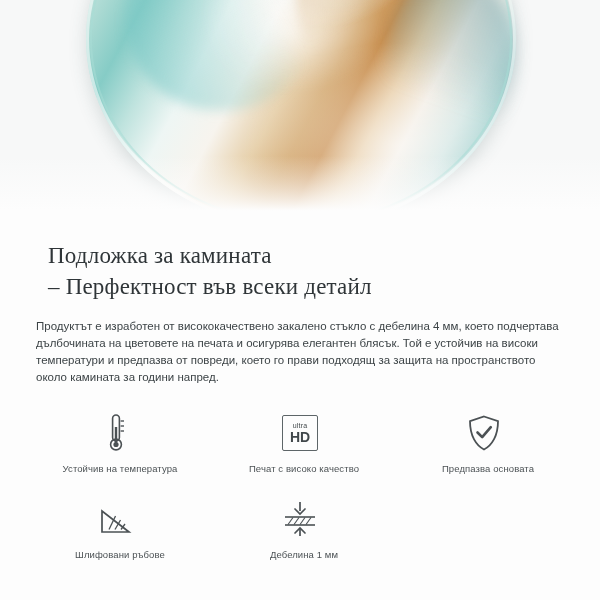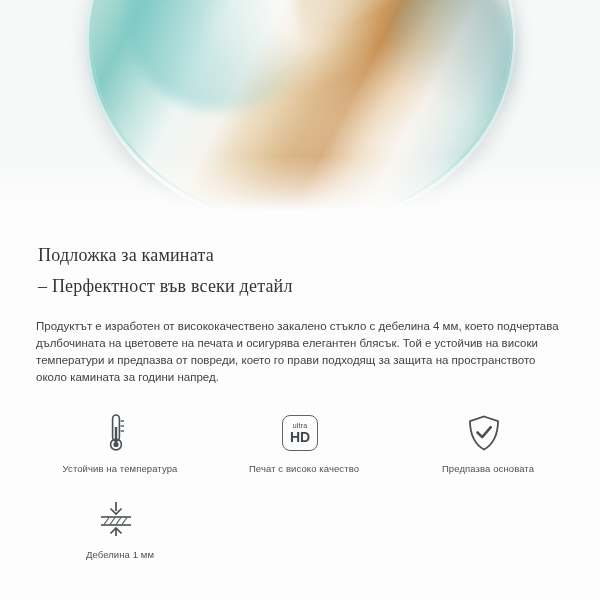--- a/index.html
+++ b/index.html
@@ -134,24 +134,24 @@
   }
 
   
   .content {
     position: relative;
     padding: 14px 36px 0 36px;
   }
   .headline {
     font-family: "Liberation Serif", serif;
     color: #2f3538;
-    font-size: 18px;
+    font-size: 23px;
     line-height: 31px;
     letter-spacing: 0.2px;
-    margin: 0 0 16px 2px;
+    margin: 0 0 16px 12px;
     font-weight: 400;
   }
   .headline .l2 {
     display: block;
   }
   .body-copy {
     color: #3c4346;
     font-size: 11.5px;
     line-height: 17px;
     margin: 0;
@@ -183,21 +183,21 @@
   .feature .cap {
     font-size: 9.5px;
     color: #4b5154;
     letter-spacing: 0.1px;
     margin-left: 8px;
   }
   .ultrahd {
     width: 34px;
     height: 34px;
     border: 1.6px solid #5d6568;
-    border-radius: 8px;
+    border-radius: 2px;
     display: flex;
     flex-direction: column;
     align-items: center;
     justify-content: center;
     line-height: 1;
     color: #41484b;
   }
   .ultrahd .u1 { font-size: 7px; letter-spacing: .2px; }
   .ultrahd .u2 { font-size: 14px; font-weight: bold; margin-top: 1px; }
   svg { display: block; }
@@ -258,20 +258,31 @@
       <div class="ico">
         <svg width="34" height="38" viewBox="0 0 34 38">
           <path d="M17 2.5 L31 7.2 C31 22 24.8 31.5 17 35.5 C9.2 31.5 3 22 3 7.2 Z" fill="none" stroke="#4b5154" stroke-width="1.8"></path>
           <path d="M10.5 18.5 L15.2 23.2 L23.8 13.2" fill="none" stroke="#4b5154" stroke-width="2.6" stroke-linecap="round" stroke-linejoin="round"></path>
         </svg>
       </div>
       <div class="cap">Предпазва основата</div>
     </div>
 
 
+    <div class="feature">
+      <div class="ico">
+        <svg width="36" height="34" viewBox="0 0 36 34">
+          <path d="M4 30 L4 9 L31 30 Z" fill="none" stroke="#4b5154" stroke-width="1.7"></path>
+          <line x1="11" y1="27.5" x2="17.5" y2="14" stroke="#4b5154" stroke-width="1.3"></line>
+          <line x1="17" y1="27.5" x2="22.5" y2="18" stroke="#4b5154" stroke-width="1.3"></line>
+          <line x1="23" y1="27.5" x2="27" y2="22" stroke="#4b5154" stroke-width="1.3"></line>
+        </svg>
+      </div>
+      <div class="cap">Шлифовани ръбове</div>
+    </div>
 
     <div class="feature">
       <div class="ico">
         <svg width="36" height="38" viewBox="0 0 36 38">
           <line x1="18" y1="2" x2="18" y2="11" stroke="#4b5154" stroke-width="1.7"></line>
           <path d="M13 9 L18 14 L23 9" fill="none" stroke="#4b5154" stroke-width="1.7" stroke-linecap="round"></path>
           <line x1="3" y1="17" x2="33" y2="17" stroke="#4b5154" stroke-width="1.6"></line>
           <line x1="3" y1="25" x2="33" y2="25" stroke="#4b5154" stroke-width="1.6"></line>
           <line x1="6" y1="24.5" x2="11" y2="17.5" stroke="#4b5154" stroke-width="1.1"></line>
           <line x1="12" y1="24.5" x2="17" y2="17.5" stroke="#4b5154" stroke-width="1.1"></line>

